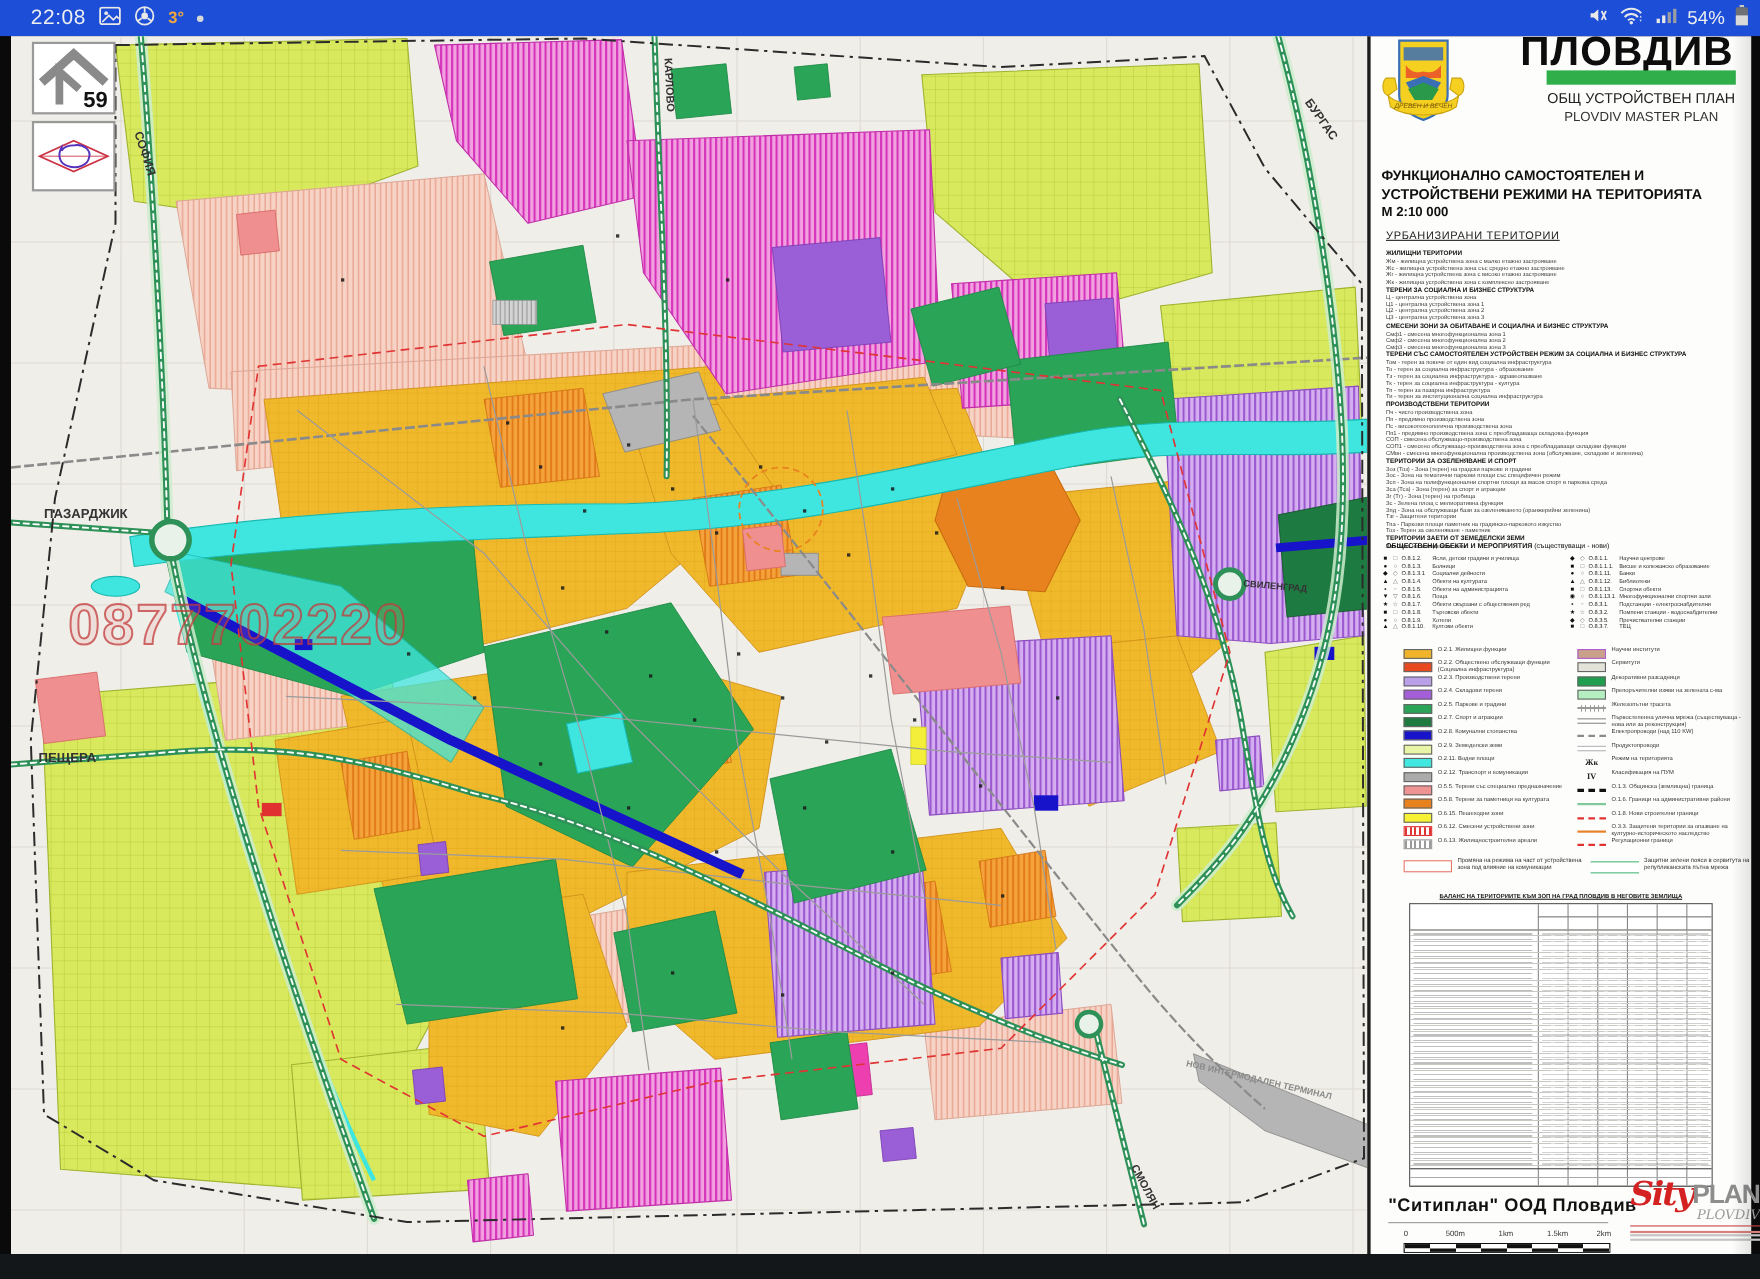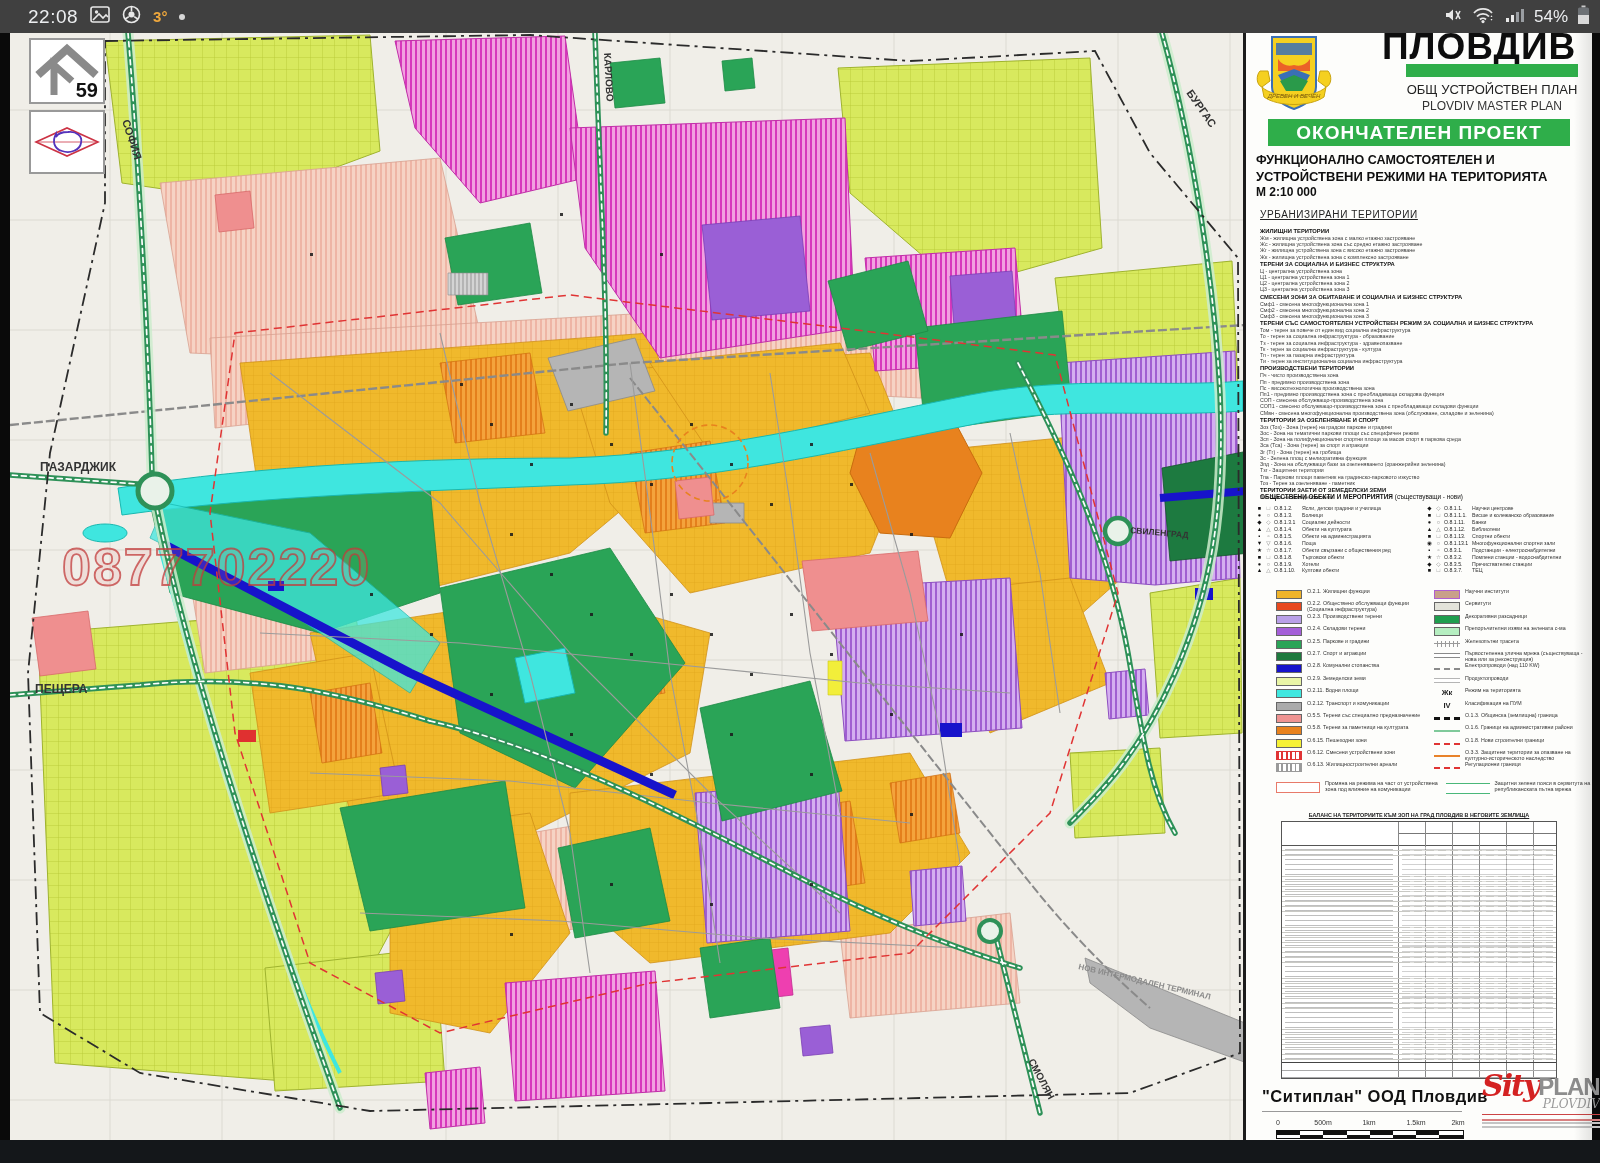--- a/index.html
+++ b/index.html
@@ -1,20 +1,20 @@
 <!DOCTYPE html>
 <html><head>
 <meta charset="utf-8">
 <style>
   html,body{margin:0;padding:0;background:#000;}
   *{box-sizing:border-box;}
   .screen{position:relative;width:1600px;height:1163px;background:#0b0c0d;overflow:hidden;
           font-family:"Liberation Sans",sans-serif;}
   
-  .statusbar{position:absolute;left:0;top:0;width:1600px;height:33px;background:#404040;
+  .statusbar{position:absolute;left:0;top:0;width:1600px;height:33px;background:#1d4ed8;
              display:flex;align-items:center;color:#eceef0;}
   .sb-left{display:flex;align-items:center;gap:12px;padding-left:28px;}
   .sb-time{font-size:19px;letter-spacing:.5px;}
   .sb-right{margin-left:auto;display:flex;align-items:center;gap:9px;padding-right:10px;}
   .sb-pct{font-size:17px;}
   .sb-temp{font-size:15px;color:#f0a83c;font-weight:bold;}
   .sb-dot{width:6px;height:6px;border-radius:50%;background:#d7d7d7;}
   .sbicon{display:inline-block;}
   
   .edge-left{position:absolute;left:0;top:33px;width:10px;height:1107px;background:#0a0a0a;}
@@ -50,21 +50,21 @@
   .obj-col.r{left:180px;width:164px;}
   .obj-row{display:flex;align-items:center;gap:2px;height:6.9px;}
   .obj-g{width:7px;font-size:5.6px;line-height:6px;color:#111;text-align:center;}
   .obj-g.new{color:#777;}
   .obj-code{font-size:5.2px;color:#222;width:26px;white-space:nowrap;}
   .obj-label{font-size:5.2px;color:#333;white-space:nowrap;overflow:hidden;flex:1;}
   .sw-col{position:absolute;top:556px;}
   .sw-col.l{left:30px;width:152px;}
   .sw-col.r{left:188px;width:156px;}
   .sw-row{display:flex;align-items:flex-start;gap:5px;height:12.4px;}
-  .chip{width:26px;height:9px;flex:0 0 auto;margin-top:1px;position:relative;}
+  .chip{width:26px;height:9px;flex:0 0 auto;margin-top:1px;position:relative;font-family:Liberation Serif, serif;}
   .k-solid{background:var(--c);border:1px solid #666;}
   .k-fillborder{background:var(--c);border:1.6px solid var(--b);}
   .k-outline{background:#fff;border:1.6px solid var(--c);}
   .k-stripes{background:repeating-linear-gradient(90deg,var(--c) 0 1.8px,#fff 1.8px 4.4px);border:1px solid var(--c);}
   .k-line{height:0;border-top:2px solid var(--c);margin-top:5px;}
   .k-dash{height:0;border-top:2px dashed var(--c);margin-top:5px;}
   .k-dashbold{height:0;border-top:3.5px dashed var(--c);margin-top:4px;}
   .k-dline{height:5px;border-top:1.4px solid var(--c);border-bottom:1.4px solid var(--c);margin-top:2px;background:#fff;}
   .k-rail{height:6px;margin-top:2px;background:
      repeating-linear-gradient(90deg,transparent 0 3px,var(--c) 3px 4px),
@@ -470,21 +470,20 @@
       <path d="M24,40 L40,34 L56,40 L50,50 L30,50 Z" fill="#3a6fb5"></path>
       <path d="M26,46 L40,40 L54,46 L48,56 L32,56 Z" fill="#2a9a4a"></path>
       <path d="M8,52 C20,64 60,64 72,52 L70,62 C56,72 24,72 10,62 Z" fill="#f5d020" stroke="#c9a30e" stroke-width="1"></path>
       <text x="40" y="63" font-size="6" text-anchor="middle" fill="#7a5a10" font-style="italic">ДРЕВЕН И ВЕЧЕН</text>
     </svg>
 
     <div class="p-title">ПЛОВДИВ</div>
     <div class="p-greenbar"></div>
     <div class="p-sub1">ОБЩ УСТРОЙСТВЕН ПЛАН</div>
     <div class="p-sub2">PLOVDIV MASTER PLAN</div>
-    <div class="p-banner">ОКОНЧАТЕЛЕН ПРОЕКТ</div>
     <div class="p-h1">ФУНКЦИОНАЛНО САМОСТОЯТЕЛЕН И</div>
     <div class="p-h2">УСТРОЙСТВЕНИ РЕЖИМИ НА ТЕРИТОРИЯТА</div>
     <div class="p-scale">М 2:10 000</div>
     <div class="p-urban">УРБАНИЗИРАНИ ТЕРИТОРИИ</div>
 
     <div class="tsections">
 
     <div class="tsec">
           <div class="tsec-h">ЖИЛИЩНИ ТЕРИТОРИИ</div>
           <div>

